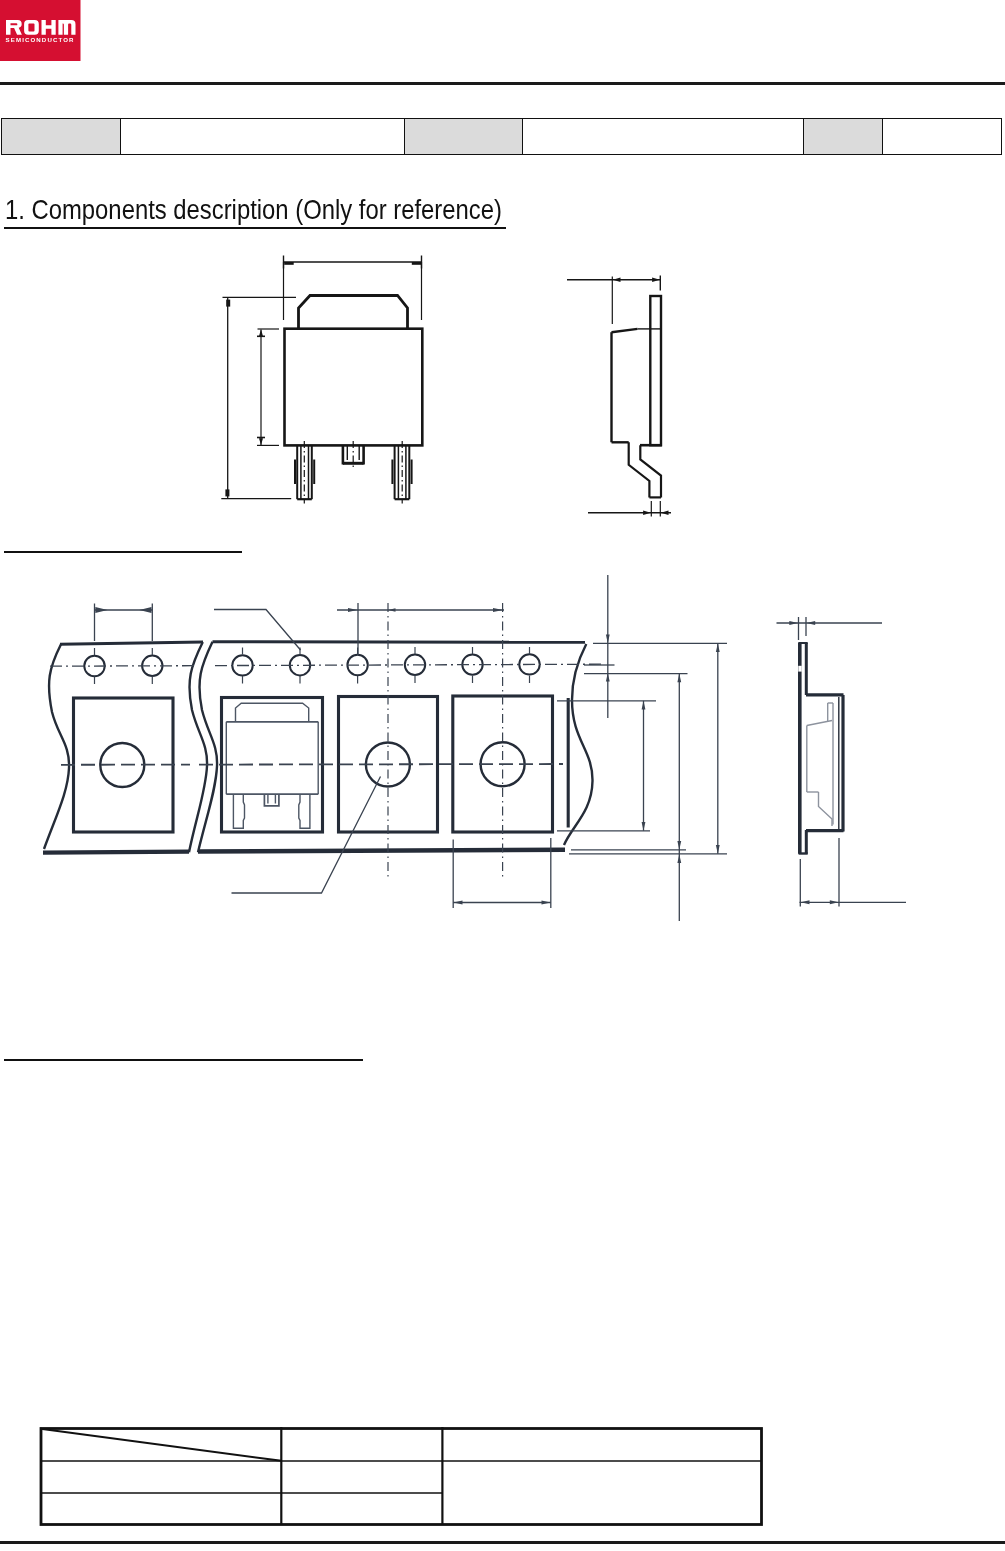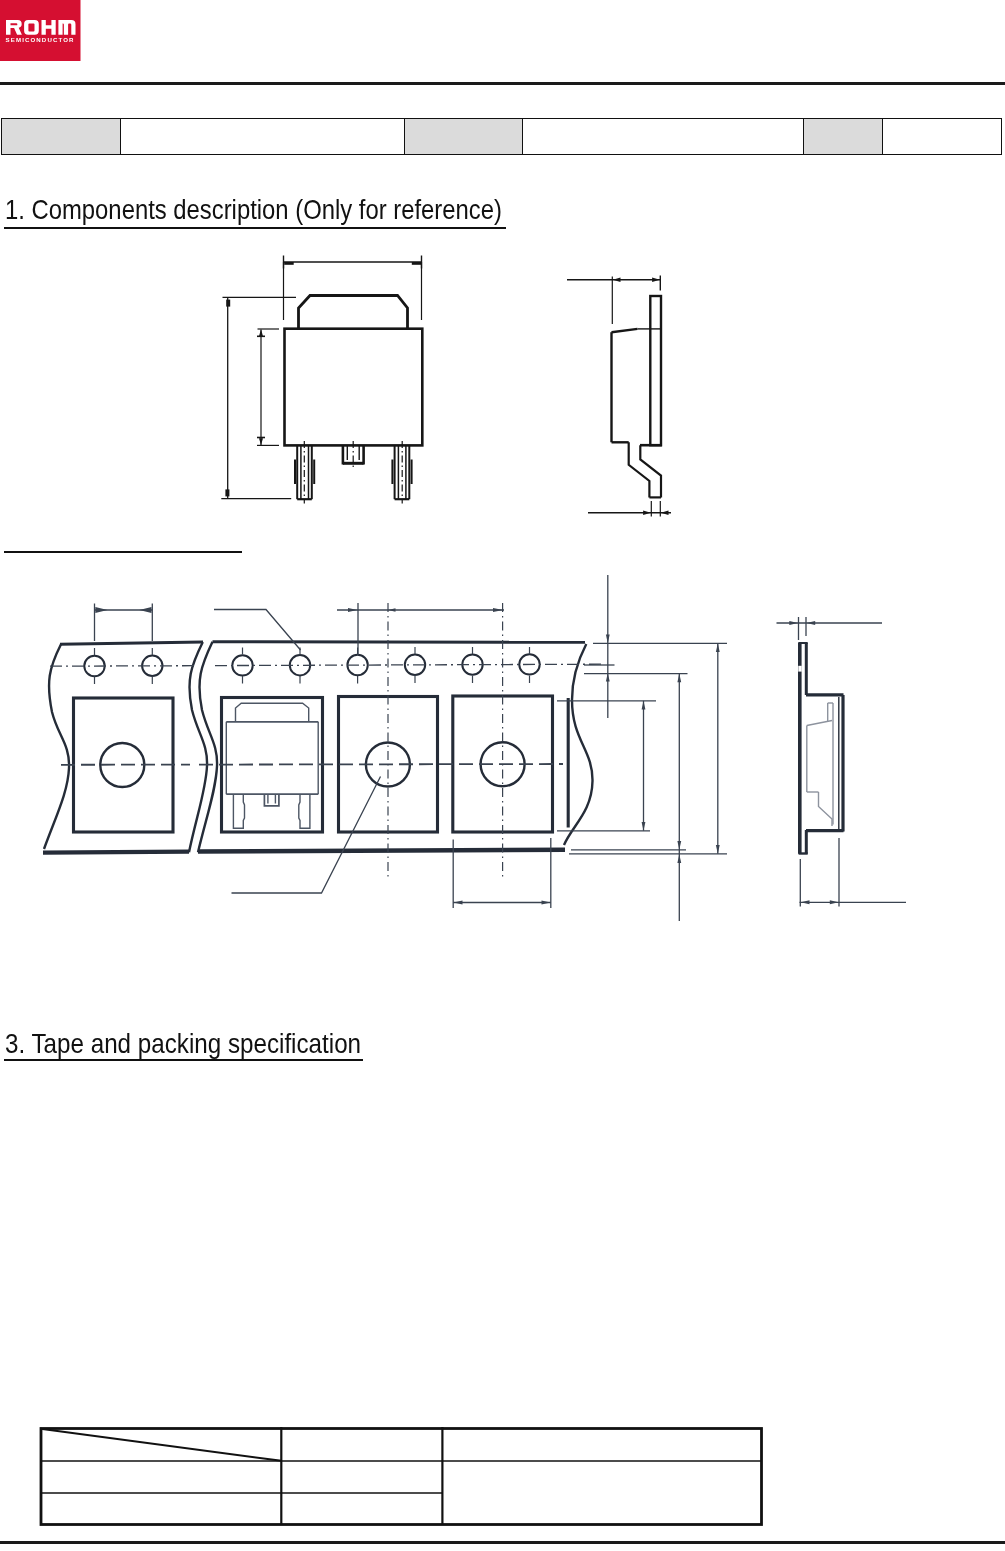--- a/index.html
+++ b/index.html
@@ -341,21 +341,20 @@
         <line x1="800.3" y1="859" x2="800.3" y2="906.5"></line>
         <line x1="839" y1="838" x2="839" y2="906.5"></line>
         <line x1="799.5" y1="902.3" x2="906" y2="902.3"></line>
         <path d="M800.7,902.3 L809.5,900.3 V904.3 Z" fill="#3a4350" stroke="none"></path>
         <path d="M838.6,902.3 L829.8,900.3 V904.3 Z" fill="#3a4350" stroke="none"></path>
       </g>
     </g>
   </g>
 </svg>
 
-<div class="abs" style="left:5px;top:1027.5px"><span class="hd" style="transform:scaleX(0.88)">3. Tape and packing specification</span></div>
 
 <div class="ul" style="left:4px;top:1058.8px;width:359px"></div>
 
 <svg class="abs" style="left:38px;top:1425px" width="728" height="104" viewBox="38 1425 728 104">
   <g stroke="#111" fill="none">
 
     <rect x="41" y="1428.5" width="720.5" height="96" stroke-width="2.8"></rect>
 
     <line x1="281.3" y1="1427" x2="281.3" y2="1524.5" stroke-width="2.2"></line>
 

